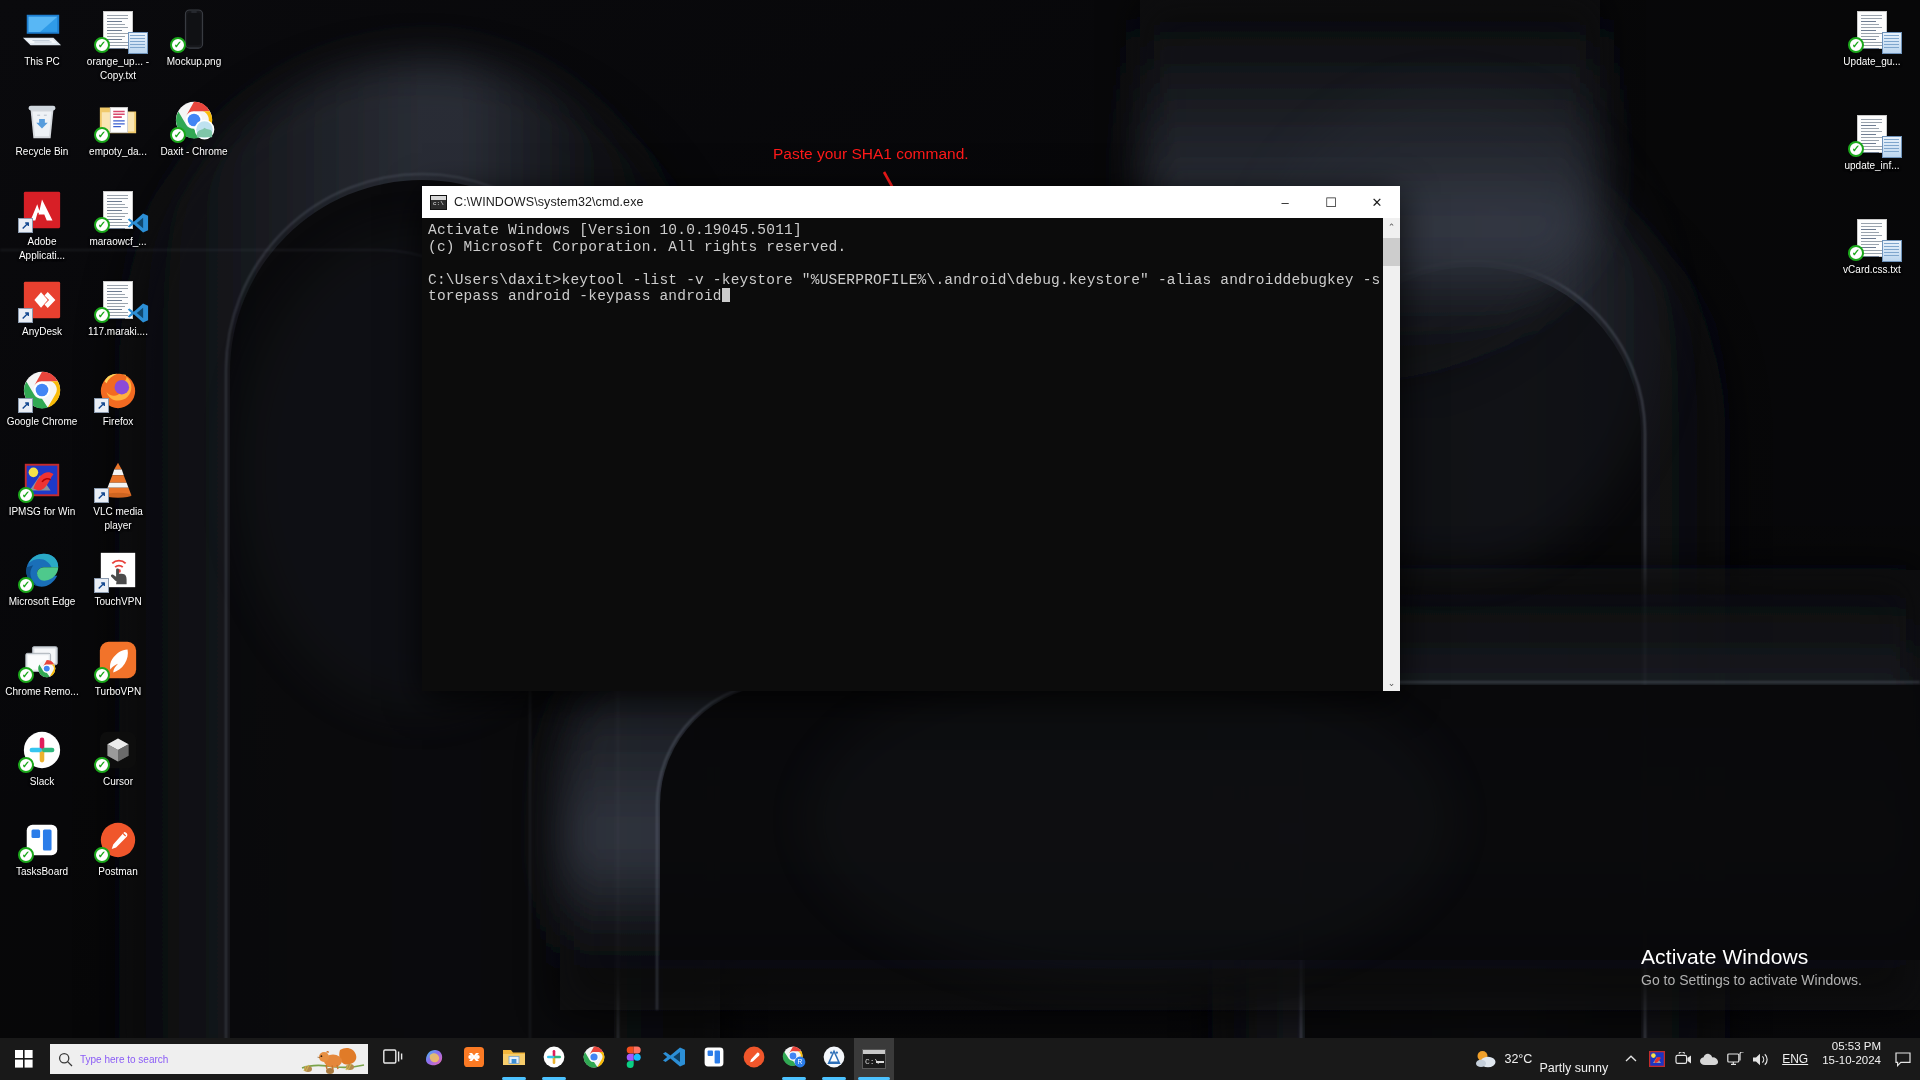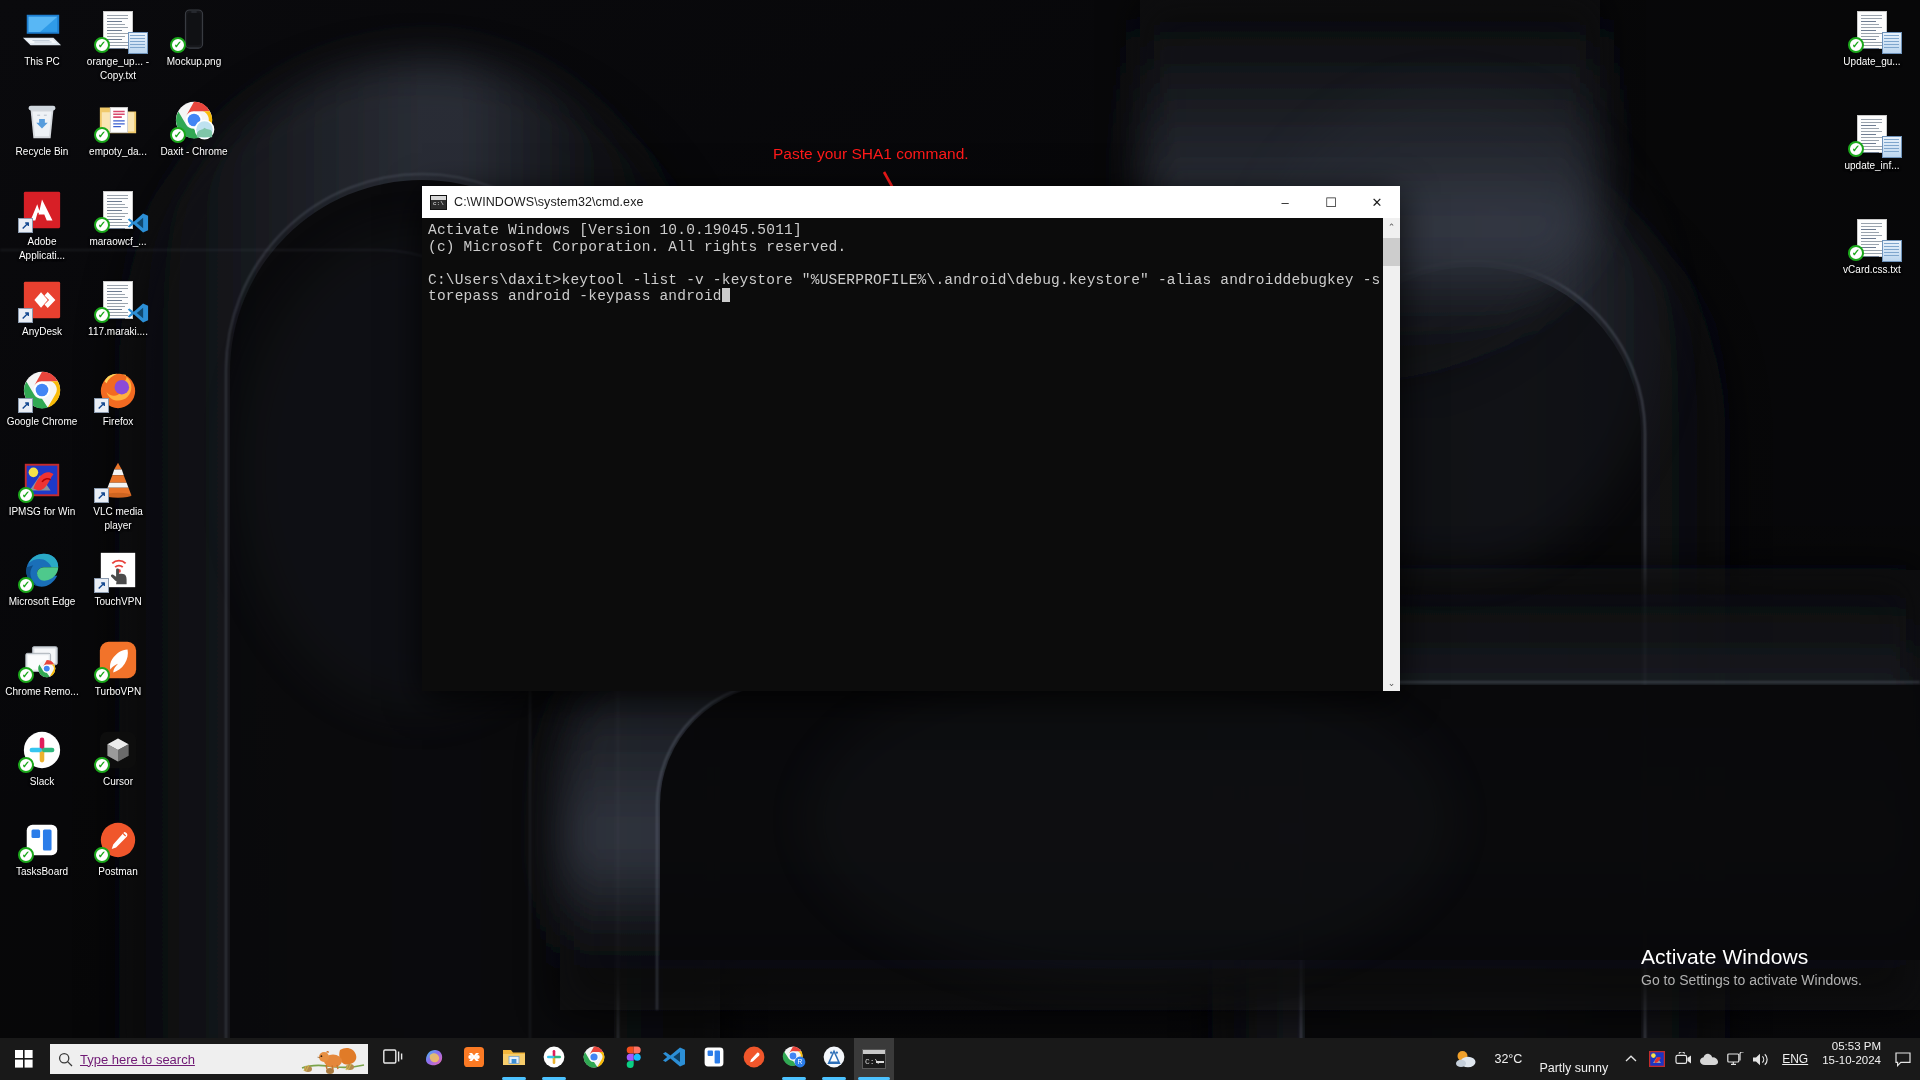--- a/index.html
+++ b/index.html
@@ -126,37 +126,37 @@
     background:#191919; display:flex; align-items:center;
   }
   #start-button{ width:48px; height:42px; display:flex; align-items:center;
                  justify-content:center; cursor:default; }
   #search-box{
     width:318px; height:30px; background:#efefef; display:flex; align-items:center;
     margin-left:2px; position:relative; overflow:hidden; cursor:text;
   }
   #search-icon{ width:30px; display:flex; align-items:center; justify-content:center;
                 flex:0 0 30px; }
-  #search-placeholder{ font-size:13px; color:#701a75; flex:1;text-decoration:underline; }
+  #search-placeholder{ font-size:10px; color:#8b5cf6; flex:1; }
   #search-squirrel{ width:72px; height:30px; flex:0 0 72px; position:relative; }
   .tb-btn{ width:40px; height:42px; display:flex; align-items:center; justify-content:center;
            position:relative; cursor:default; }
   .tb-btn.running::after{
     content:""; position:absolute; bottom:0; left:8px; right:8px; height:3px;
     background:#4cc2ff; border-radius:2px;
   }
   .tb-btn.active{ background:#3a3a3a; }
   .tb-btn.active::after{
     content:""; position:absolute; bottom:0; left:4px; right:4px; height:3px;
     background:#4cc2ff; border-radius:2px;
   }
   #taskbar-apps{ display:flex; align-items:center; margin-left:6px; }
   #tray{ margin-left:auto; display:flex; align-items:center; height:42px;
          padding-right:4px; }
-  #weather{ display:flex; align-items:center; gap:17px; padding:0 10px; height:42px;
+  #weather{ display:flex; align-items:center; gap:7px; padding:0 10px; height:42px;
             cursor:default; }
   #weather-temp{ font-size:12.5px; color:#f0f0f0; }
   #weather-cond{ font-size:12.5px; color:#f0f0f0;margin-top:18px; }
   .tray-ico{ width:26px; height:42px; display:flex; align-items:center;
              justify-content:center; cursor:default; }
   #clock{ display:flex; flex-direction:column; align-items:flex-end; justify-content:center;
           padding:0 9px 12px 6px; height:42px; cursor:default; }
   #clock span{ font-size:11.5px; color:#f0f0f0; line-height:14px; }
   #lang-ind{ font-size:12px; color:#f0f0f0; padding:0 8px; height:42px;
              display:flex; align-items:center; cursor:default;text-decoration:underline; }

